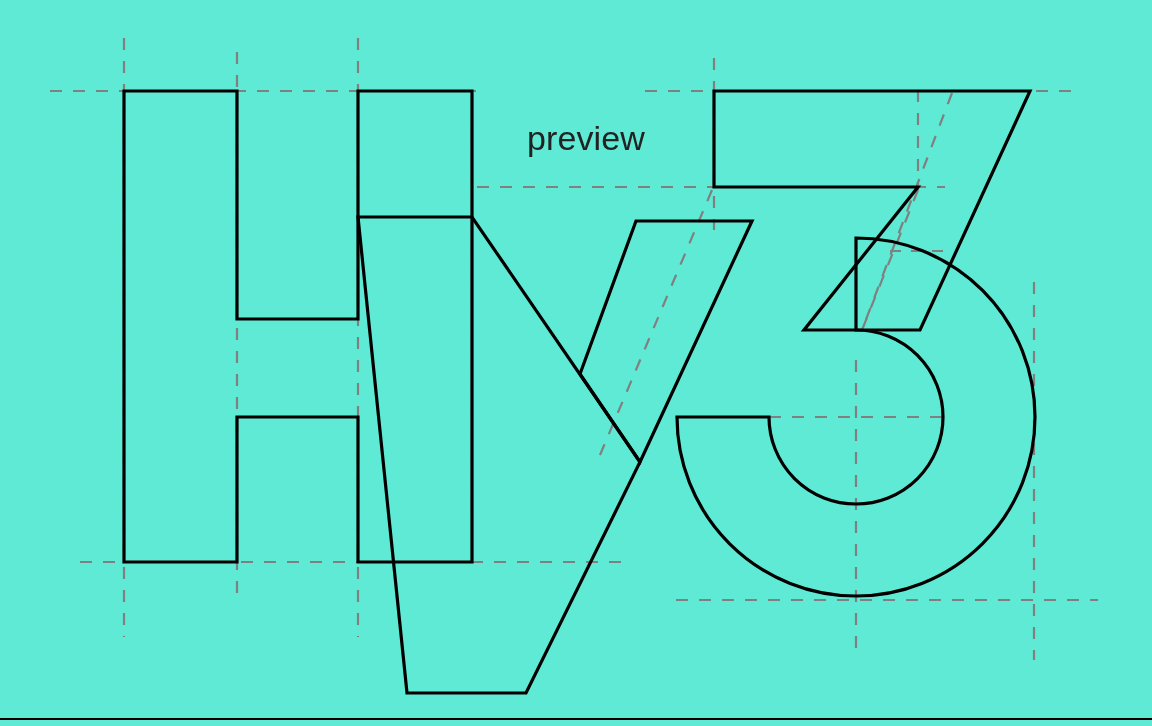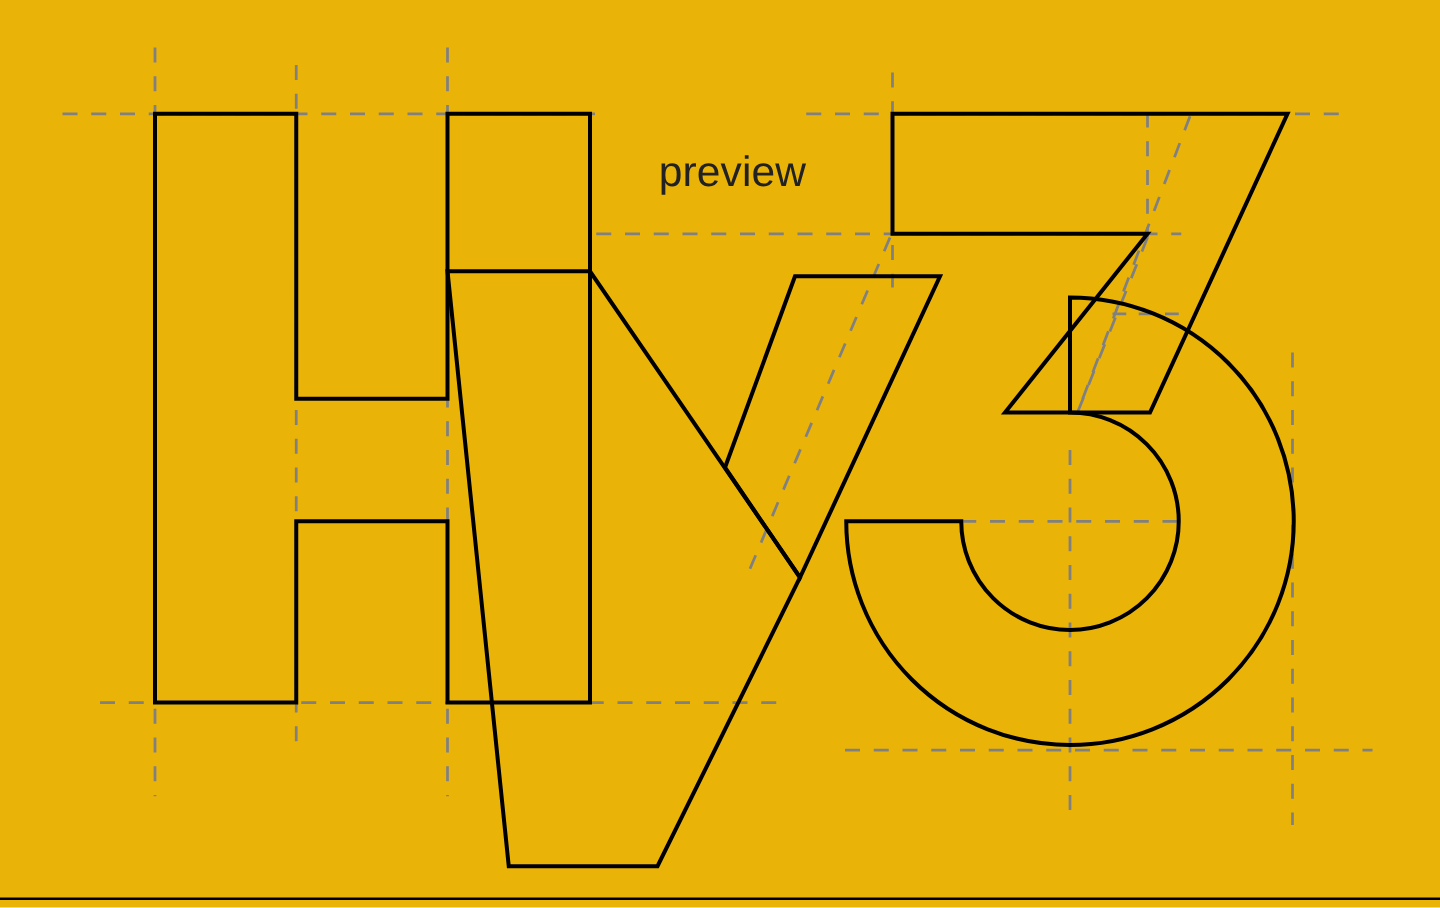--- a/index.html
+++ b/index.html
@@ -8,21 +8,21 @@
     padding: 0;
     background: #ffffff;
   }
   body {
     font-family: "Liberation Sans", sans-serif;
   }
   #canvas-root {
     position: relative;
     width: 1152px;
     height: 726px;
-    background: #eab308;
+    background: #5eead4;
     overflow: hidden;
   }
   #glyph-canvas {
     position: absolute;
     left: 0;
     top: 0;
     width: 1152px;
     height: 726px;
     display: block;
   }

